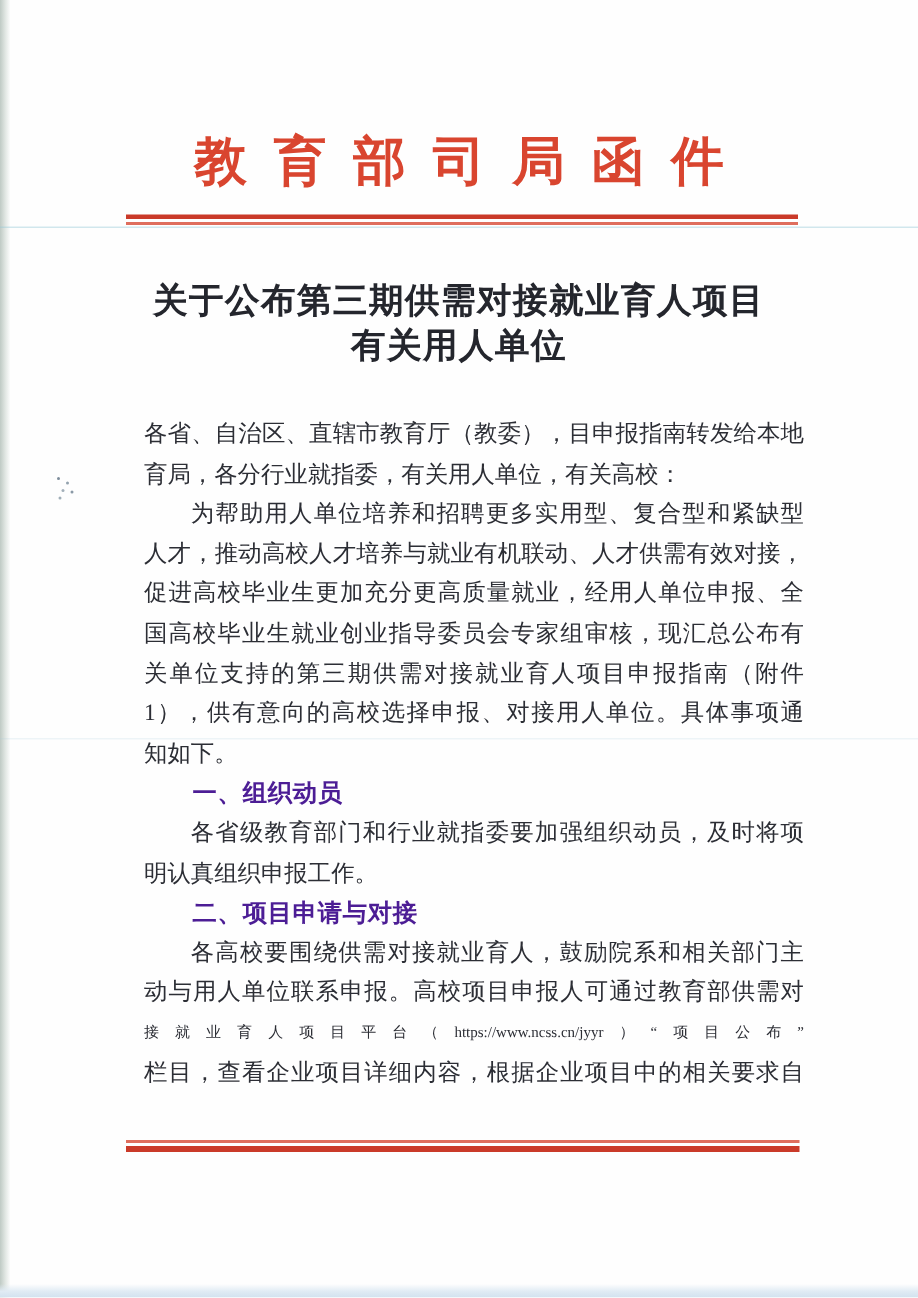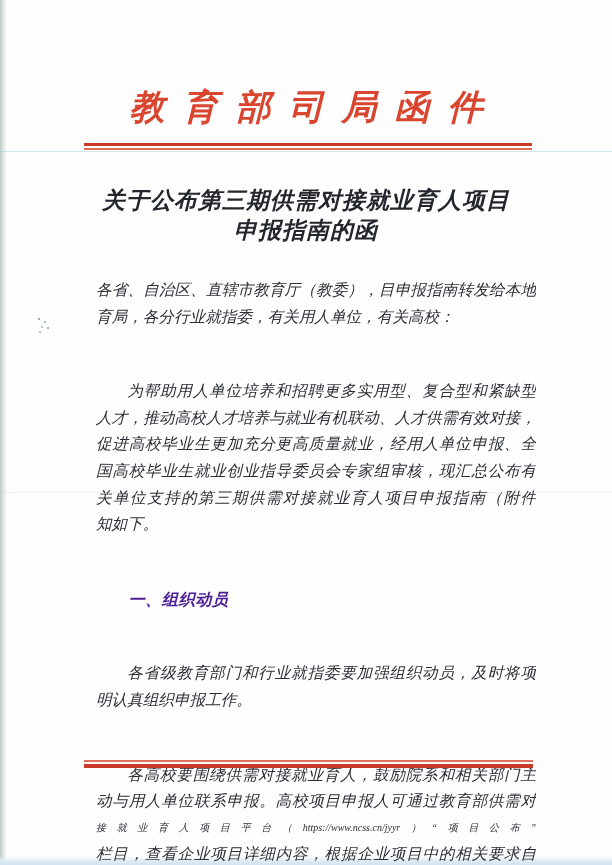--- a/index.html
+++ b/index.html
@@ -1,21 +1,21 @@
 <!DOCTYPE html>
 <html><head>
 <meta charset="utf-8">
 <style>
   html,body{margin:0;padding:0;}
   body{
     width:612px;height:865px;position:relative;overflow:hidden;
     background:#fdfdfc;
     font-family:"Liberation Serif","DejaVu Serif",serif;
   }
-  .page{position:absolute;inset:0;background:#fefefe;font-style:italic;}
+  .page{position:absolute;inset:0;background:#fefefe;}
 
   
   .edge-left{position:absolute;left:0;top:0;width:7px;height:100%;
     background:linear-gradient(90deg,#b4c1ba 0%,#dfe5e1 55%,rgba(255,255,255,0) 100%);opacity:.85;}
   .edge-bottom{position:absolute;left:0;bottom:0;width:100%;height:9px;
     background:linear-gradient(180deg,rgba(240,246,250,0) 0%,#e0ebf4 55%,#d2e2ef 100%);}
   .scanline-1{position:absolute;top:151px;left:0;width:100%;height:1px;background:rgba(148,199,214,.42);}
   .scanline-2{position:absolute;top:492px;left:0;width:100%;height:1px;background:rgba(170,205,220,.20);}
   .speckle{position:absolute;left:38px;top:318px;width:2px;height:2px;border-radius:50%;background:#7e8d9b;
     box-shadow:6px 3px 0 #93a2ae,3px 8px 0 #a3b0ba,9px 9px 0 #8a99a6,1px 13px 0 #9fadb7;}
@@ -32,21 +32,21 @@
 
   
   .doc-title{position:absolute;top:186px;left:0;width:612px;text-align:center;
     font-size:23px;line-height:29.5px;font-weight:700;color:#24262d;letter-spacing:1px;}
 
   
   .doc-body{position:absolute;top:277px;left:96px;width:440px;
     font-size:15.6px;line-height:26.6px;color:#2c2e35;}
   .line{height:26.6px;overflow:hidden;white-space:normal;}
   .line.fill{text-align:justify;text-align-last:justify;}
-  .line.indent{text-indent:2em;margin-top:48px;}
+  .line.indent{text-indent:2em;}
   .line.heading{font-family:"Liberation Sans","DejaVu Sans",sans-serif;
     font-weight:700;color:#4c1d95;font-size:16.2px;letter-spacing:.5px;}
   .line.tight{font-size:10px;}
 
   
   .rule-bottom{position:absolute;top:760px;left:84px;width:449px;}
   .rule-bottom .r-thin{height:2px;background:var(--rule-light,#df6e5d);}
   .rule-bottom .r-thick{height:3.5px;background:var(--rule-dark,#ca3a29);margin-top:2px;}
 </style>
 </head>
@@ -62,35 +62,37 @@
 
   <div class="letterhead-title">教育部司局函件</div>
 
   <div class="rule-top">
     <div class="r-thick"></div>
     <div class="r-thin"></div>
   </div>
 
   <div class="doc-title">
     <div>关于公布第三期供需对接就业育人项目</div>
-    <div>申报指南的函</div>
+    <div>有关用人单位</div>
   </div>
 
   <div class="doc-body" id="docBody">
       <div class="line fill">各省、自治区、直辖市教育厅（教委），目申报指南转发给本地</div>
       <div class="line">育局，各分行业就指委，有关用人单位，有关高校：</div>
       <div class="line indent fill">为帮助用人单位培养和招聘更多实用型、复合型和紧缺型</div>
       <div class="line fill">人才，推动高校人才培养与就业有机联动、人才供需有效对接，</div>
       <div class="line fill">促进高校毕业生更加充分更高质量就业，经用人单位申报、全</div>
       <div class="line fill">国高校毕业生就业创业指导委员会专家组审核，现汇总公布有</div>
       <div class="line fill">关单位支持的第三期供需对接就业育人项目申报指南（附件</div>
+      <div class="line fill">1），供有意向的高校选择申报、对接用人单位。具体事项通</div>
       <div class="line">知如下。</div>
       <div class="line heading indent">一、组织动员</div>
       <div class="line indent fill">各省级教育部门和行业就指委要加强组织动员，及时将项</div>
       <div class="line">明认真组织申报工作。</div>
+      <div class="line heading indent">二、项目申请与对接</div>
       <div class="line indent fill">各高校要围绕供需对接就业育人，鼓励院系和相关部门主</div>
       <div class="line fill">动与用人单位联系申报。高校项目申报人可通过教育部供需对</div>
       <div class="line fill tight">接就业育人项目平台（https://www.ncss.cn/jyyr）“项目公布”</div>
       <div class="line fill">栏目，查看企业项目详细内容，根据企业项目中的相关要求自</div>
     </div>
 
   <div class="rule-bottom">
     <div class="r-thin"></div>
     <div class="r-thick"></div>
   </div>

